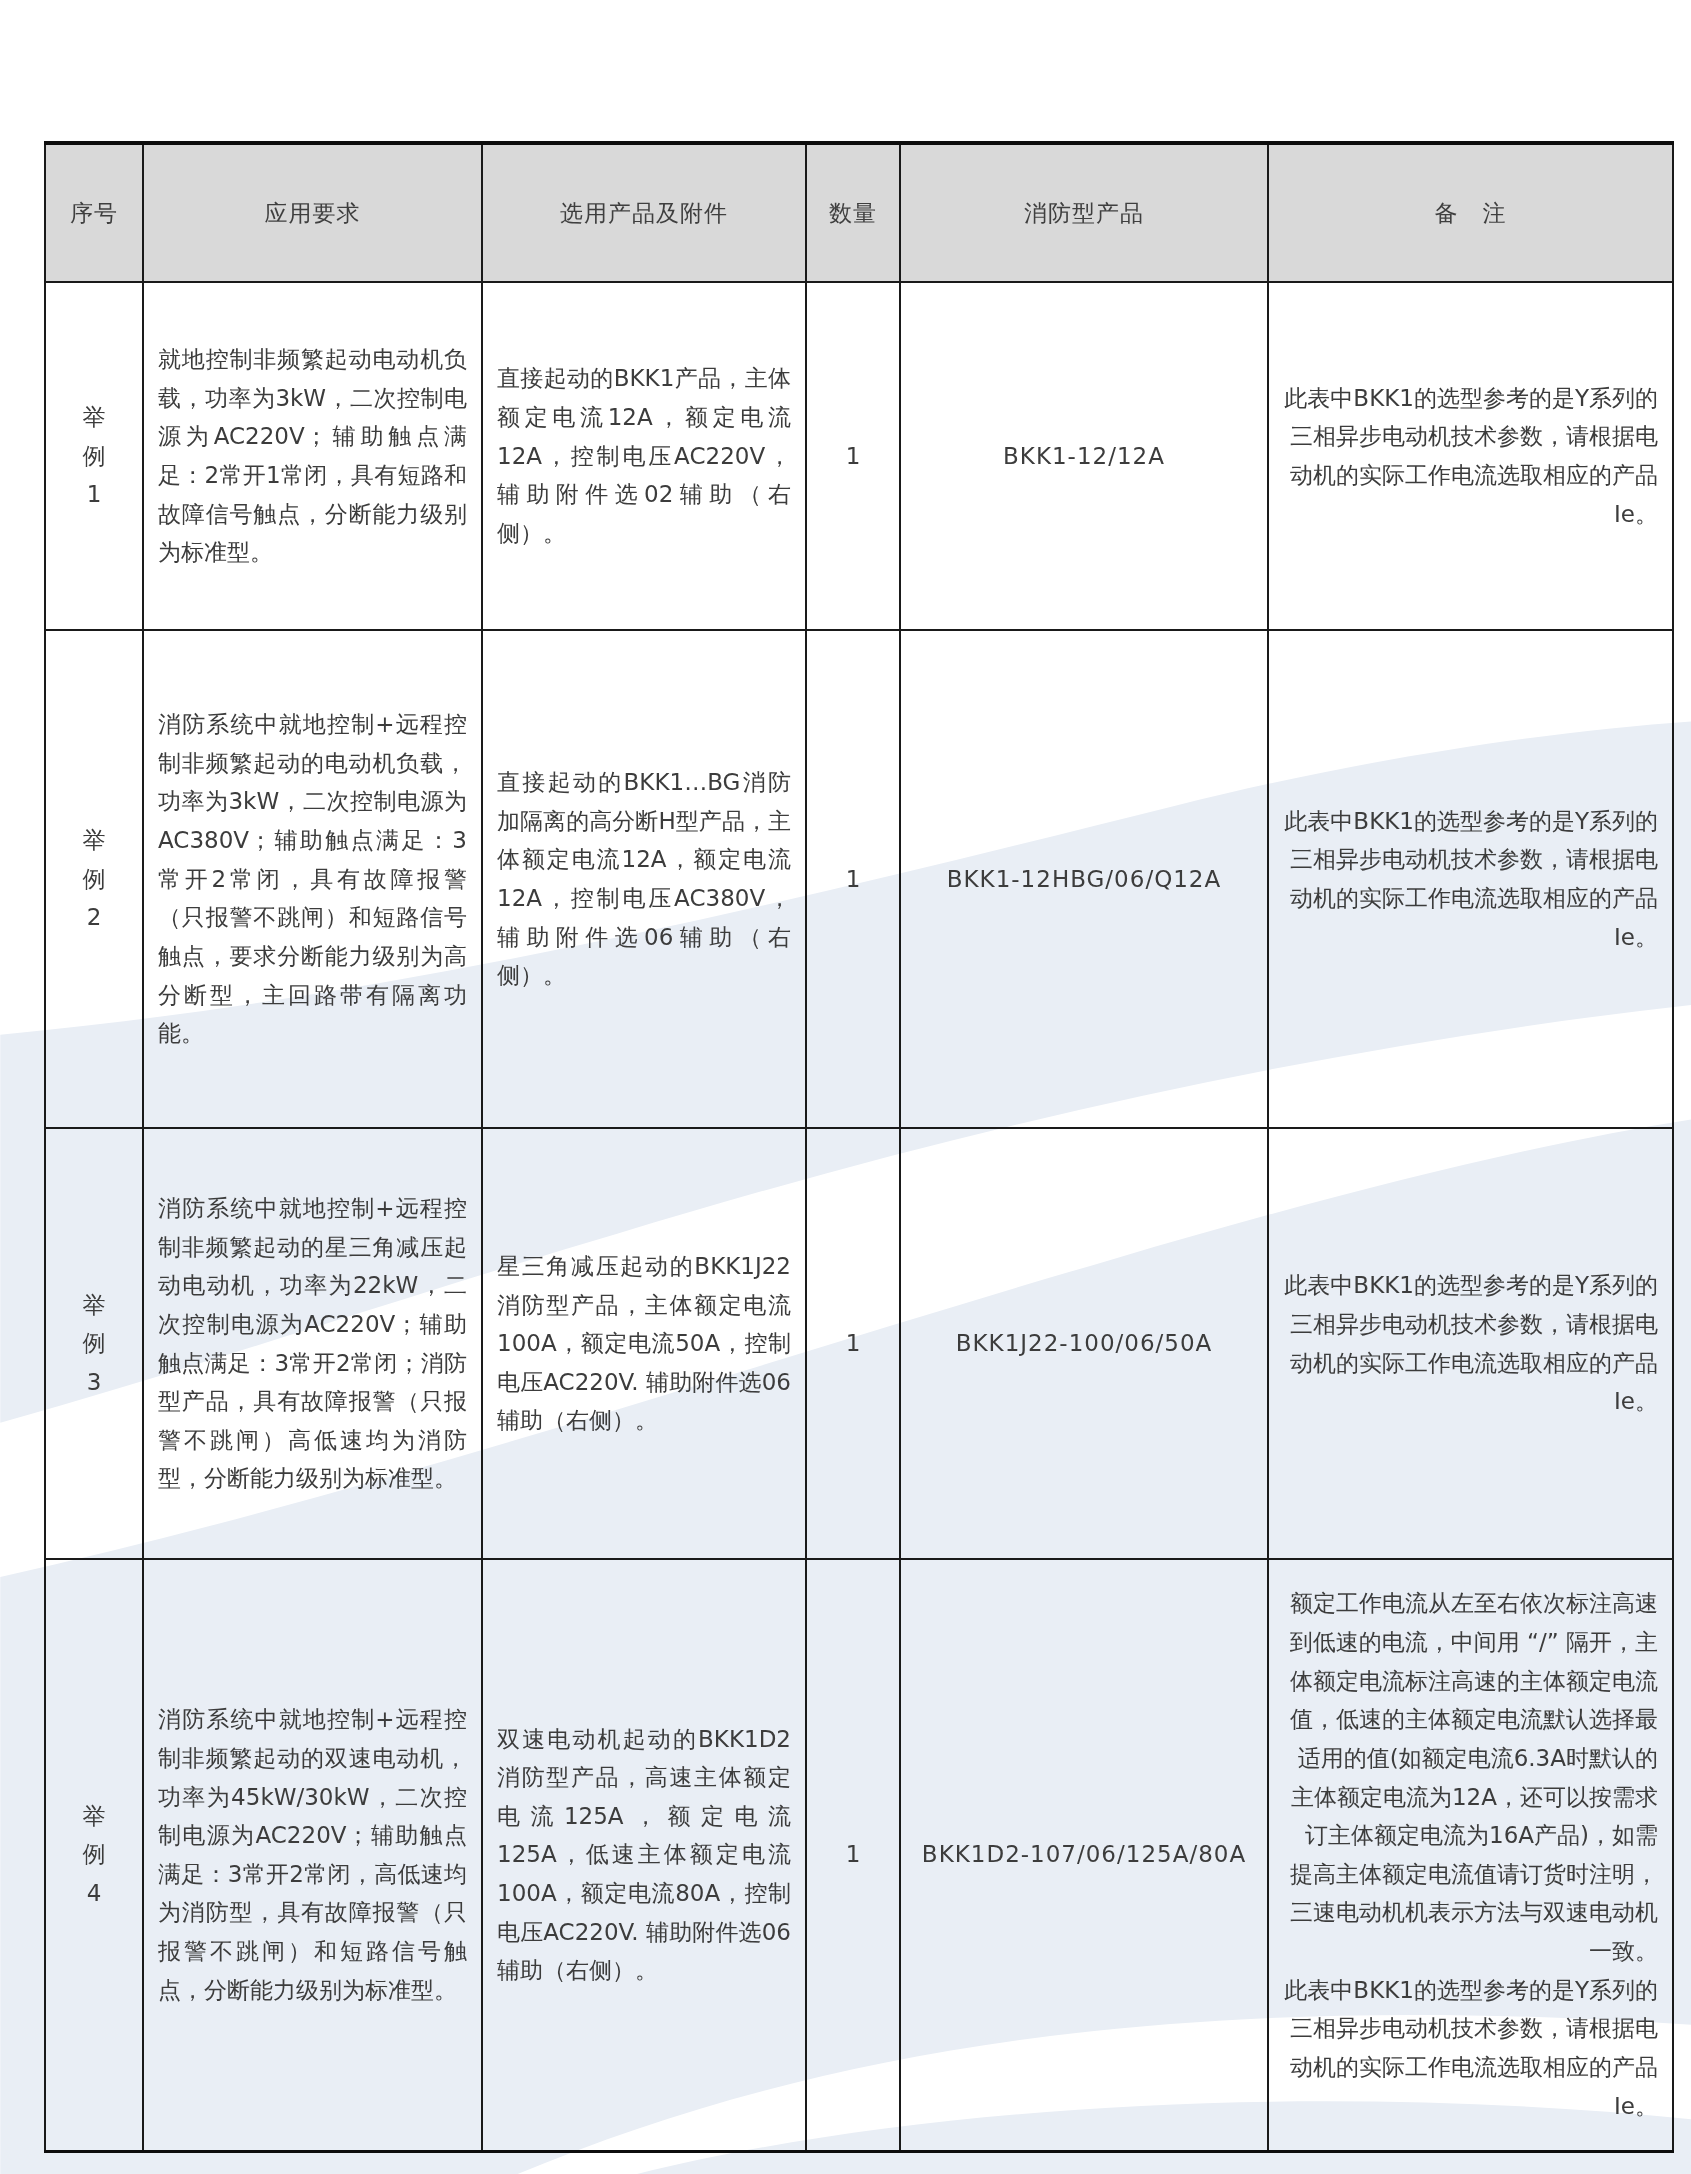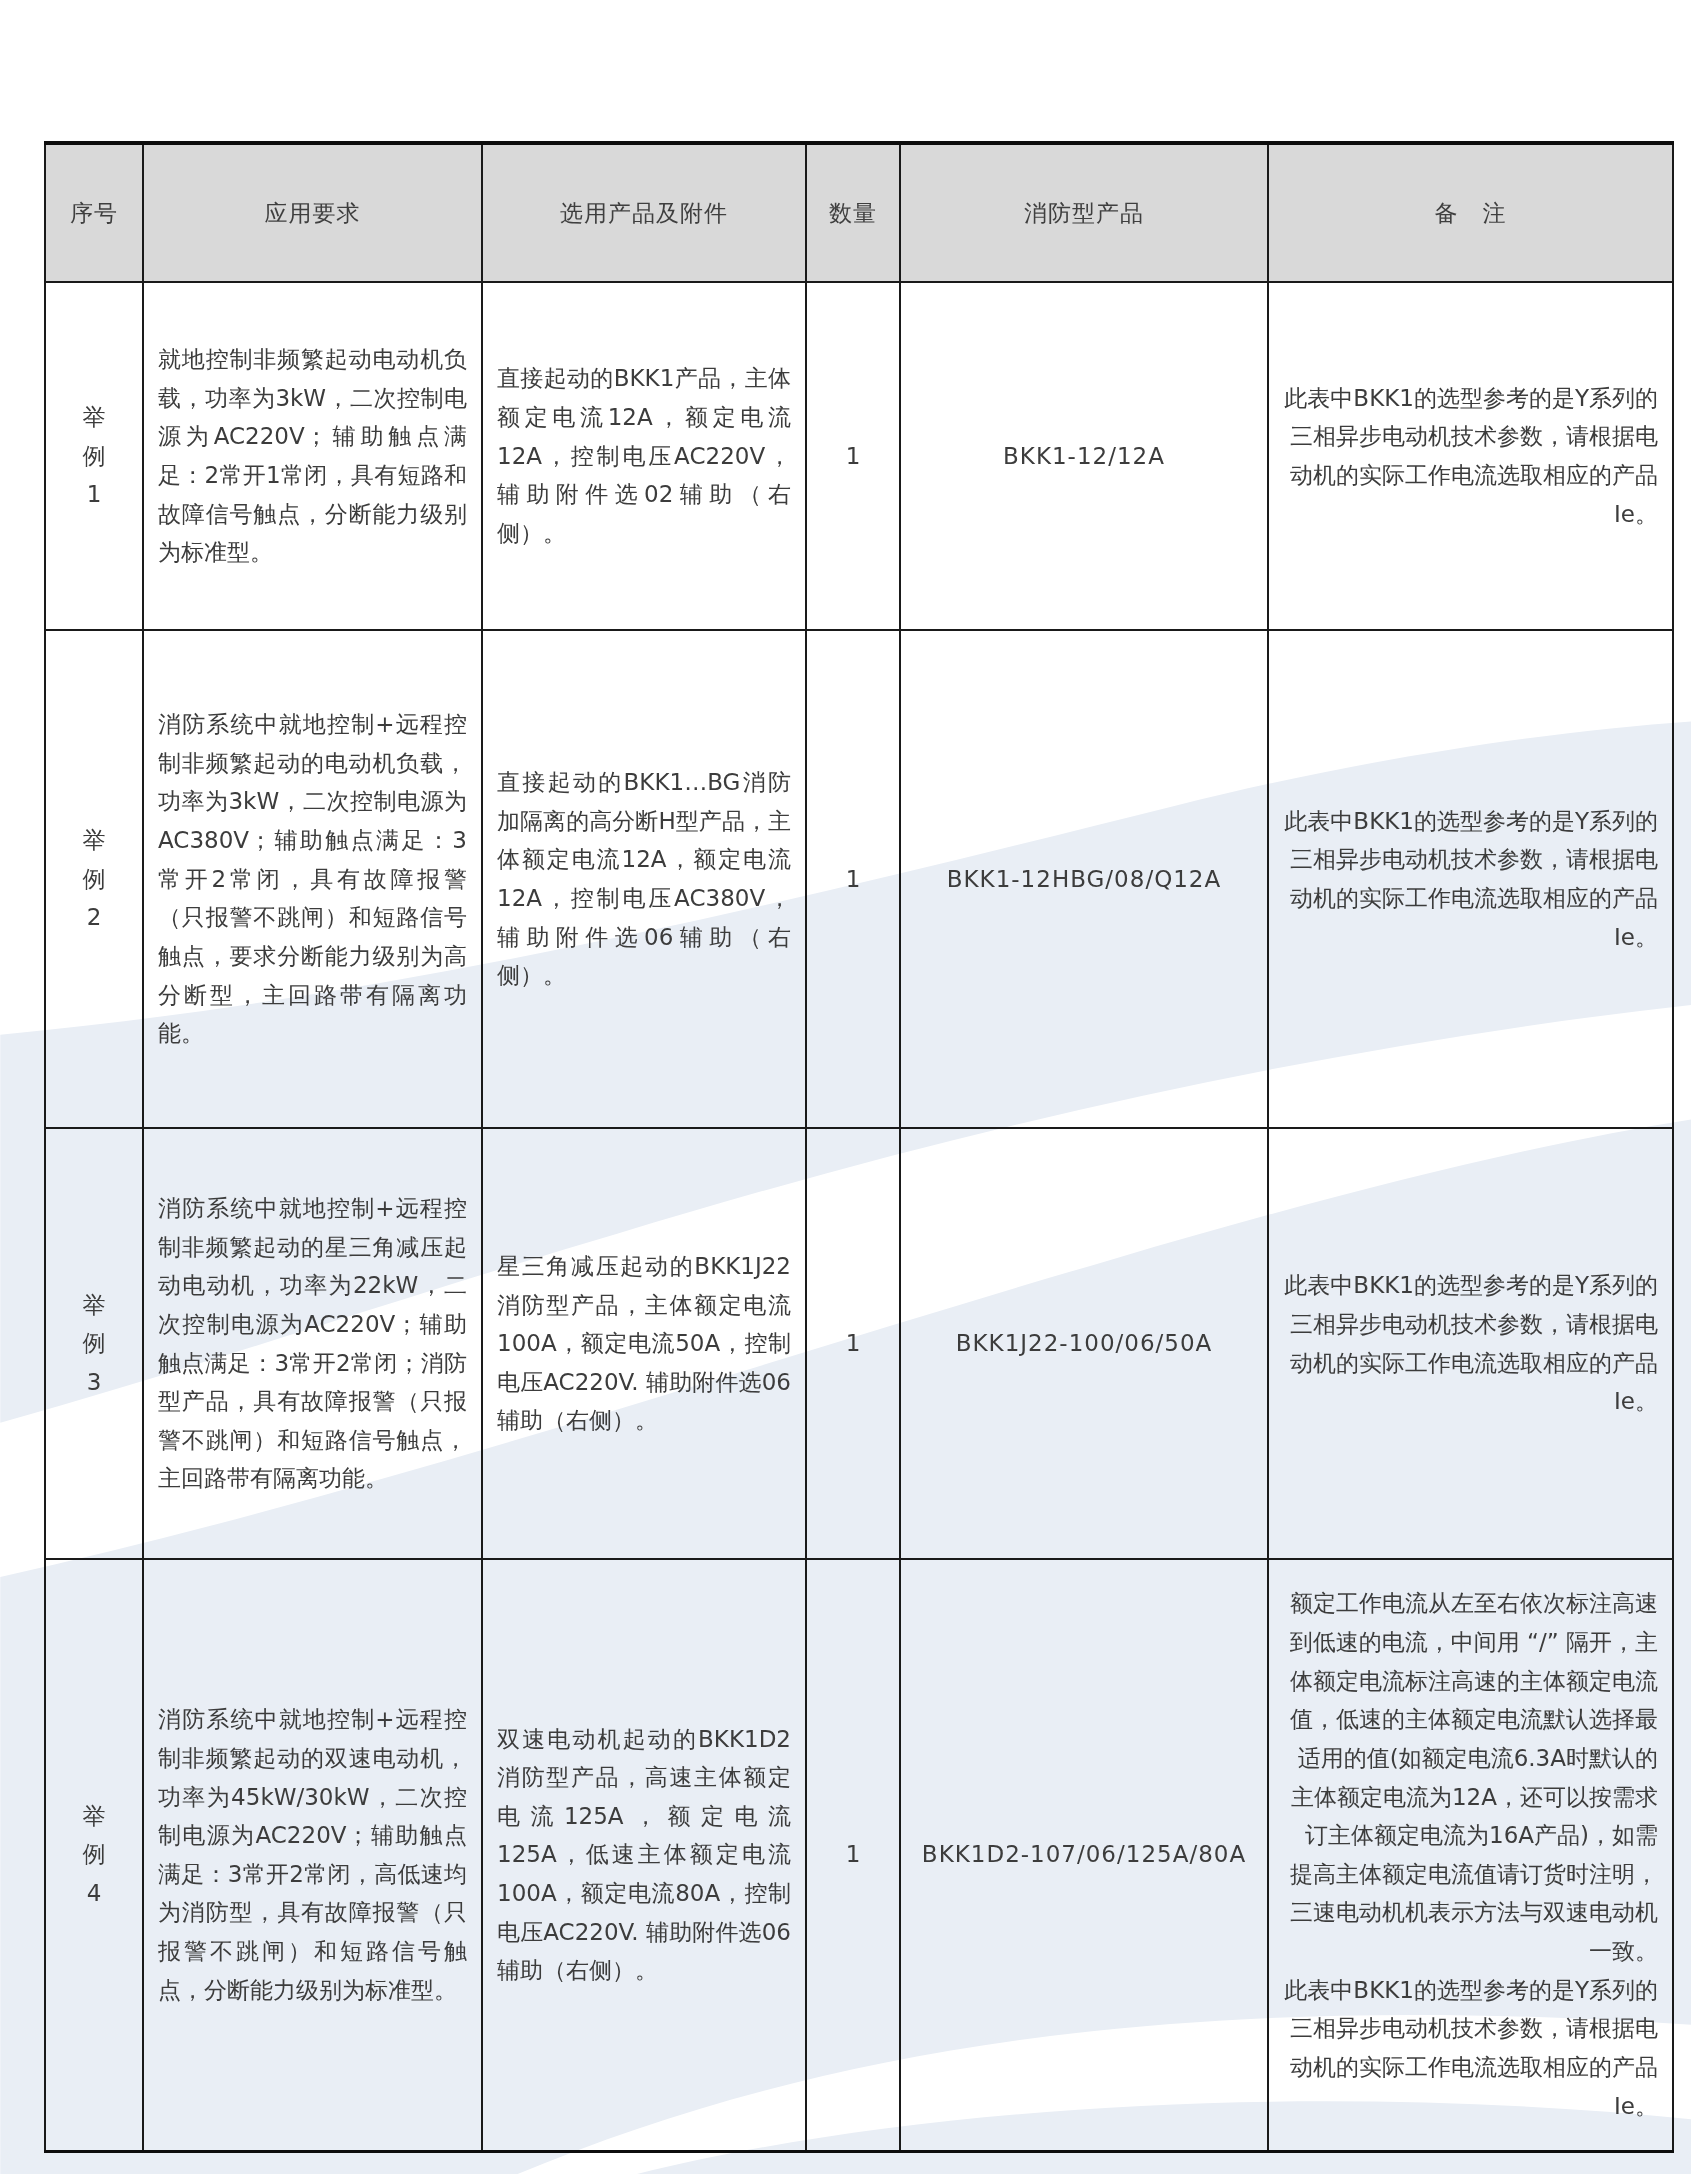--- a/index.html
+++ b/index.html
@@ -128,28 +128,28 @@
         <td class="cell-model">BKK1-12/12A</td>
         <td class="cell-remark">此表中BKK1的选型参考的是Y系列的三相异步电动机技术参数，请根据电动机的实际工作电流选取相应的产品Ie。</td>
       </tr>
       <tr class="row-2">
         <td class="cell-serial">举
 例
 2</td>
         <td class="cell-requirement">消防系统中就地控制+远程控制非频繁起动的电动机负载，功率为3kW，二次控制电源为AC380V；辅助触点满足：3常开2常闭，具有故障报警（只报警不跳闸）和短路信号触点，要求分断能力级别为高分断型，主回路带有隔离功能。</td>
         <td class="cell-product">直接起动的BKK1…BG消防加隔离的高分断H型产品，主体额定电流12A，额定电流12A，控制电压AC380V，辅助附件选06辅助（右侧）。</td>
         <td class="cell-quantity">1</td>
-        <td class="cell-model">BKK1-12HBG/08/Q12A</td>
+        <td class="cell-model">BKK1-12HBG/06/Q12A</td>
         <td class="cell-remark">此表中BKK1的选型参考的是Y系列的三相异步电动机技术参数，请根据电动机的实际工作电流选取相应的产品Ie。</td>
       </tr>
       <tr class="row-3">
         <td class="cell-serial">举
 例
 3</td>
-        <td class="cell-requirement">消防系统中就地控制+远程控制非频繁起动的星三角减压起动电动机，功率为22kW，二次控制电源为AC220V；辅助触点满足：3常开2常闭；消防型产品，具有故障报警（只报警不跳闸）和短路信号触点，主回路带有隔离功能。</td>
+        <td class="cell-requirement">消防系统中就地控制+远程控制非频繁起动的星三角减压起动电动机，功率为22kW，二次控制电源为AC220V；辅助触点满足：3常开2常闭；消防型产品，具有故障报警（只报警不跳闸）高低速均为消防型，分断能力级别为标准型。</td>
         <td class="cell-product">星三角减压起动的BKK1J22消防型产品，主体额定电流100A，额定电流50A，控制电压AC220V. 辅助附件选06辅助（右侧）。</td>
         <td class="cell-quantity">1</td>
         <td class="cell-model">BKK1J22-100/06/50A</td>
         <td class="cell-remark">此表中BKK1的选型参考的是Y系列的三相异步电动机技术参数，请根据电动机的实际工作电流选取相应的产品Ie。</td>
       </tr>
       <tr class="row-4">
         <td class="cell-serial">举
 例
 4</td>
         <td class="cell-requirement">消防系统中就地控制+远程控制非频繁起动的双速电动机，功率为45kW/30kW，二次控制电源为AC220V；辅助触点满足：3常开2常闭，高低速均为消防型，具有故障报警（只报警不跳闸）和短路信号触点，分断能力级别为标准型。</td>

